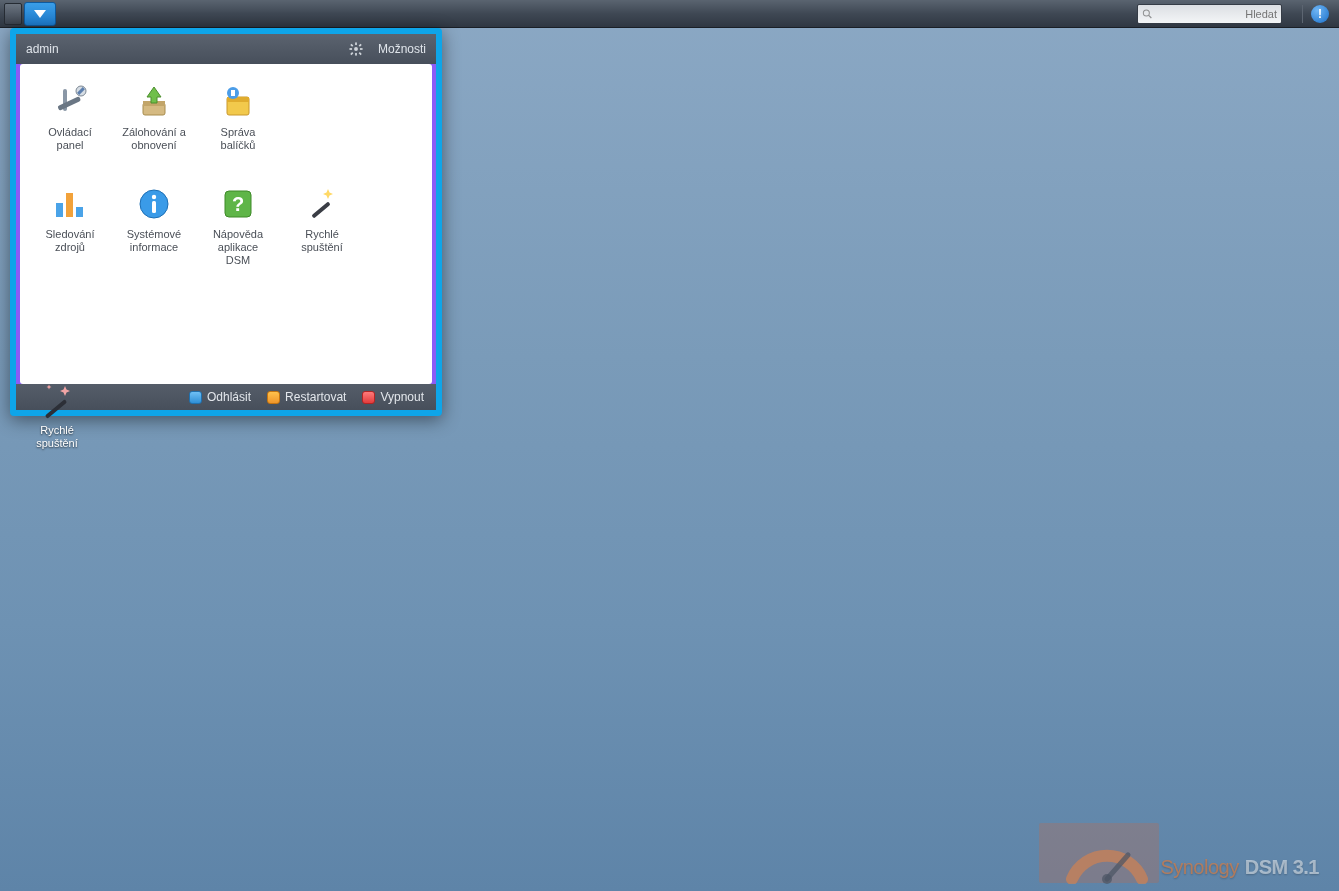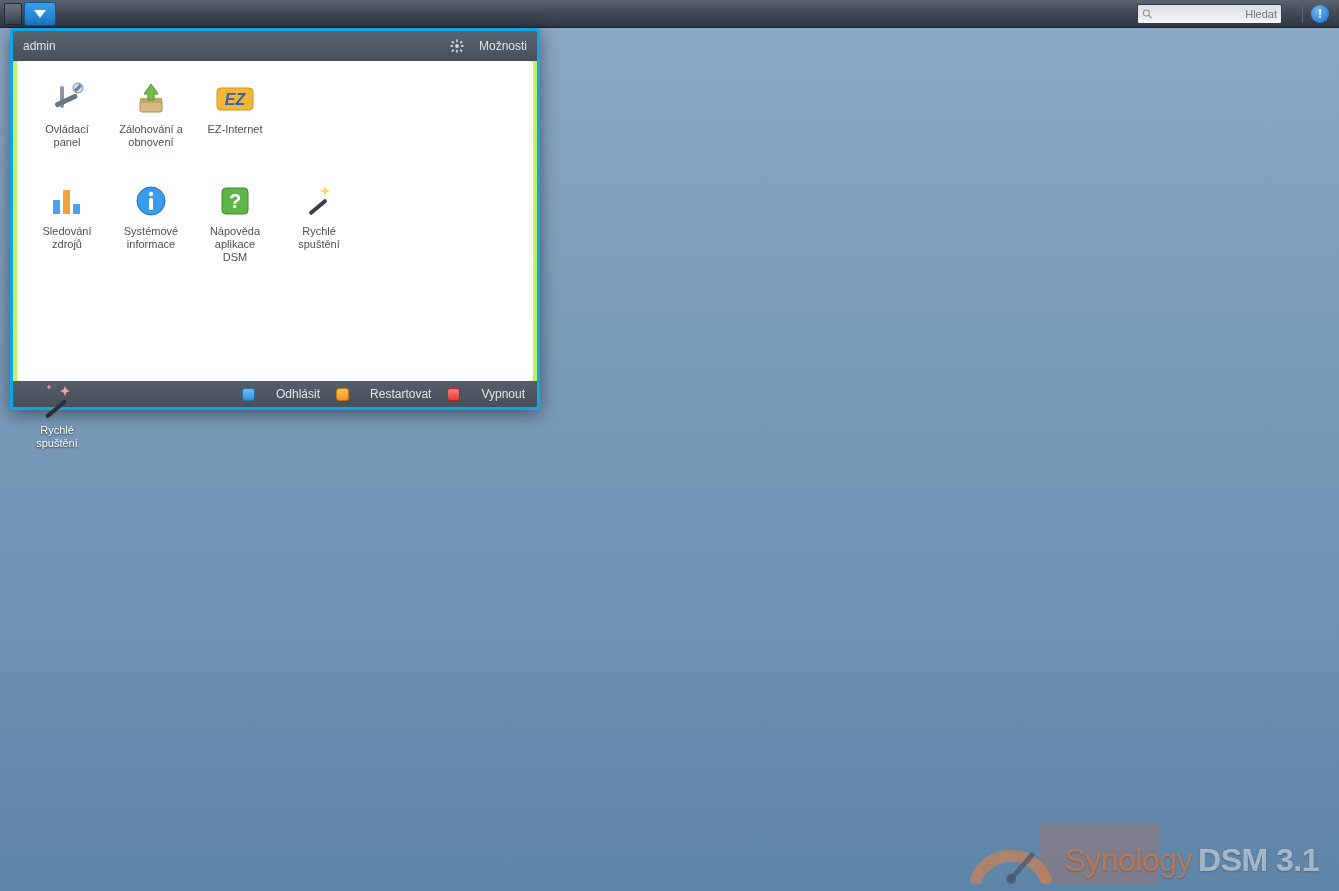--- a/index.html
+++ b/index.html
@@ -77,23 +77,23 @@
       font-weight: bold;
       font-size: 12px;
       margin-right: 6px;
       cursor: pointer;
     }
     
     .start-menu {
       position: absolute;
       top: 28px;
       left: 10px;
-      width: 530px;
-      background: #bef264;
-      border: 3px solid #0ea5e9;
+      width: 432px;
+      background: #8b5cf6;
+      border: 6px solid #0ea5e9;
       border-radius: 4px;
       box-shadow: 0 4px 18px rgba(0,0,0,0.45);
       overflow: hidden;
     }
     .sm-header {
       height: 30px;
       display: flex;
       align-items: center;
       justify-content: space-between;
       padding: 0 10px;
@@ -150,21 +150,21 @@
       justify-content: flex-end;
       gap: 16px;
       padding: 0 12px;
       color: #e2e6eb;
       font-size: 12px;
       background: linear-gradient(to bottom, #555d69, #474f5b);
     }
     .sm-footer-item {
       display: flex;
       align-items: center;
-      gap: 21px;
+      gap: 5px;
       cursor: pointer;
     }
     .dot {
       width: 13px; height: 13px;
       border-radius: 3px;
     }
     .dot-blue { background: linear-gradient(to bottom,#6fc0f5,#2f8fd6); border:1px solid #2070ad;}
     .dot-orange { background: linear-gradient(to bottom,#ffc24d,#f0962a); border:1px solid #c57510;}
     .dot-red { background: linear-gradient(to bottom,#ff7a7a,#e23d3d); border:1px solid #b32424;}
     
@@ -198,21 +198,21 @@
       display: flex;
       align-items: flex-end;
       gap: 8px;
       opacity: 0.9;
     }
     .wm-gauge {
       width: 90px; height: 50px;
       position: relative;
     }
     .wm-text {
-      font-size: 32px;
+      font-size: 20px;
       font-weight: 600;
       color: rgba(255,255,255,0.55);
       text-shadow: 0 1px 2px rgba(0,0,0,0.25);
       letter-spacing: -0.5px;
     }
     .wm-text .brand { color: rgba(230,125,60,0.7); margin-right:6px; font-weight:500;}
     
     .ghost-rect{
       position:absolute;
       right:180px;
@@ -283,26 +283,28 @@
           <svg width="38" height="38" viewBox="0 0 38 38">
             <rect x="8" y="20" width="22" height="12" rx="2" fill="#d5ba82" stroke="#a88d4f"></rect>
             <rect x="8" y="18" width="22" height="5" fill="#c2a569"></rect>
             <path d="M19 4 L26 14 L22 14 L22 20 L16 20 L16 14 L12 14 Z" fill="#6fbf4a" stroke="#4c8e2d"></path>
           </svg>
         </div>
         <div class="app-label"><span>Zálohování a</span><br><span>obnovení</span></div>
       </div>
       <div class="app-item">
         <div class="app-icon">
-          <svg width="40" height="34" viewBox="0 0 40 34">
-            <rect x="2" y="6" width="36" height="22" rx="4" fill="#f5b638" stroke="#d6921a" stroke-width="1"></rect>
-            <text x="20" y="23" font-size="16" font-weight="900" font-style="italic" fill="#2d61b8" text-anchor="middle" font-family="Arial">EZ</text>
-          </svg>
-        </div>
-        <div class="app-label"><span>EZ-Internet</span></div>
+          <svg width="38" height="38" viewBox="0 0 38 38">
+            <rect x="8" y="14" width="22" height="18" rx="2" fill="#f2c94c" stroke="#c9982d"></rect>
+            <rect x="8" y="14" width="22" height="5" fill="#e0ac2e"></rect>
+            <circle cx="14" cy="10" r="6" fill="#4b9de8"></circle>
+            <rect x="12" y="7" width="4" height="6" fill="#fff"></rect>
+          </svg>
+        </div>
+        <div class="app-label"><span>Správa</span><br><span>balíčků</span></div>
       </div>
       <div class="row-spacer"></div>
 
       <div class="app-item">
         <div class="app-icon">
           <svg width="36" height="34" viewBox="0 0 36 34">
             <rect x="4" y="16" width="7" height="14" fill="#4aa3e8"></rect>
             <rect x="14" y="6" width="7" height="24" fill="#f2a23a"></rect>
             <rect x="24" y="20" width="7" height="10" fill="#4aa3e8"></rect>
           </svg>

